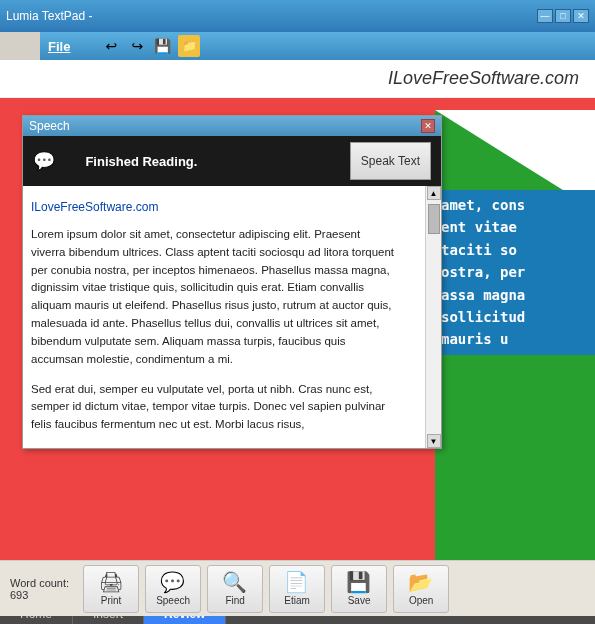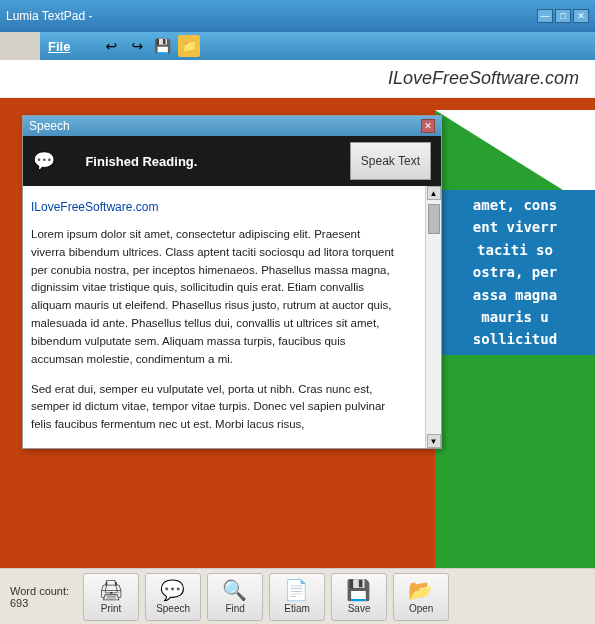--- a/index.html
+++ b/index.html
@@ -74,21 +74,20 @@
 
     
     .decorative-area {
       position: absolute;
       right: 0;
       top: 50px;
       width: 160px;
       height: 460px;
       background: #28a030;
       overflow: hidden;
-      text-align: center;
     }
     .triangle-overlay {
       position: absolute;
       top: 0; left: 0;
       width: 0; height: 0;
       border-left: 160px solid transparent;
       border-top: 100px solid white;
     }
 
     
@@ -238,21 +237,21 @@
     }
     .tab-item.active {
       background: #3b82f6;
       color: white;
       font-weight: bold;
     }
 
     
     .bottom-toolbar {
       position: absolute;
-      bottom: 0; left: 0; right: 0;
+      bottom: 8px; left: 0; right: 0;
       height: 56px;
       background: #e8e4dc;
       border-top: 1px solid #ccc;
       display: flex;
       align-items: center;
       padding: 4px 10px;
       gap: 6px;
     }
     .word-count-area {
       display: flex;
@@ -302,37 +301,37 @@
 <div class="menu-bar">
   <span class="menu-item">File</span>
   <div class="toolbar-icons">
     <div class="toolbar-icon" title="Undo">↩</div>
     <div class="toolbar-icon" title="Redo">↪</div>
     <div class="toolbar-icon" title="Save">💾</div>
     <div class="toolbar-icon folder" title="Open">📁</div>
   </div>
 </div>
 
-<div style="position:relative; height: 540px; background: #c2410c; overflow: hidden;">
+<div style="position:relative; height: 540px; background: #ef4444; overflow: hidden;">
 
   <div class="website-banner">
     <span>ILoveFreeSoftware.com</span>
   </div>
 
   <div class="decorative-area">
     <div class="triangle-overlay"></div>
 
     <div class="blue-text-overlay" style="top: 80px;">
       <div class="blue-text-line">amet, cons</div>
-      <div class="blue-text-line">ent viverr</div>
+      <div class="blue-text-line">ent vitae</div>
       <div class="blue-text-line">taciti so</div>
       <div class="blue-text-line">ostra, per</div>
       <div class="blue-text-line">assa magna</div>
+      <div class="blue-text-line">sollicitud</div>
       <div class="blue-text-line">mauris u</div>
-      <div class="blue-text-line">sollicitud</div>
     </div>
   </div>
 
   <div class="speech-dialog">
 
     <div class="speech-dialog-titlebar">
       <span>Speech</span>
       <div class="speech-dialog-close">✕</div>
     </div>
 

